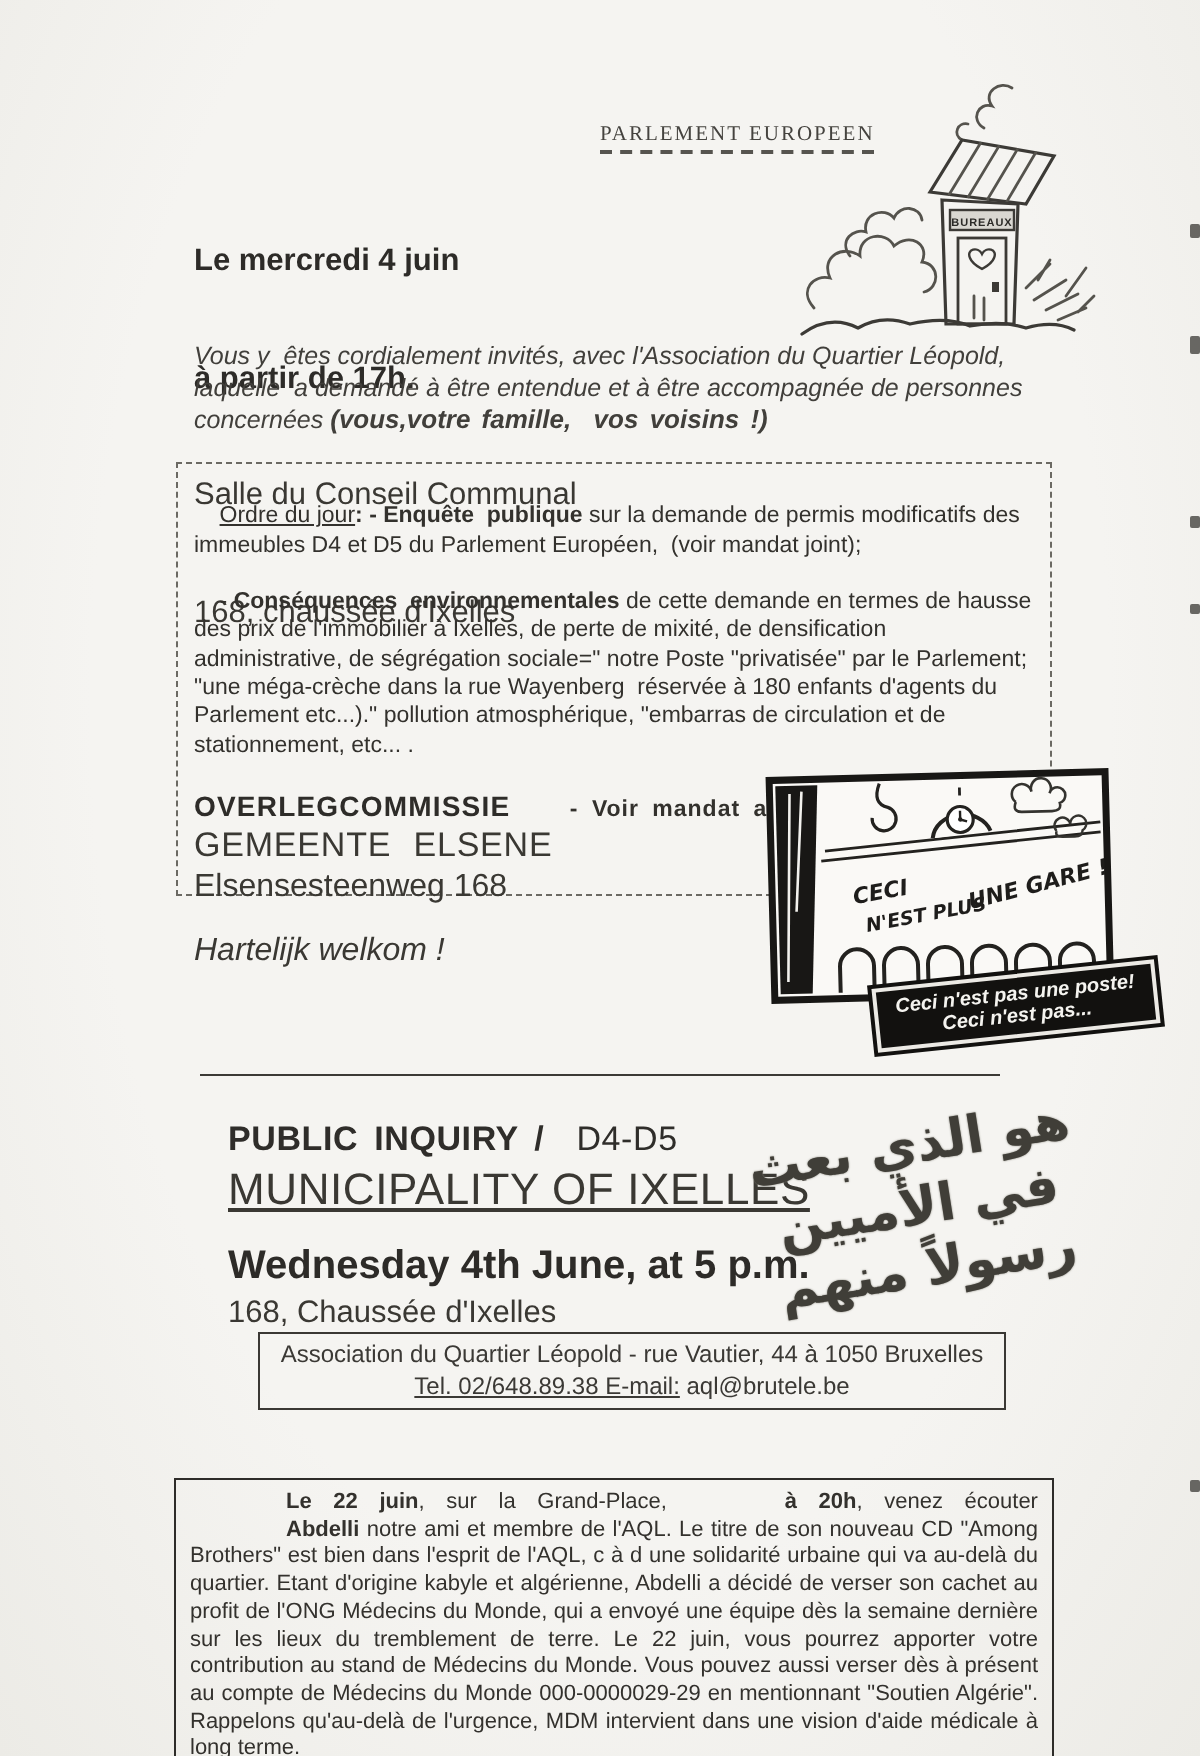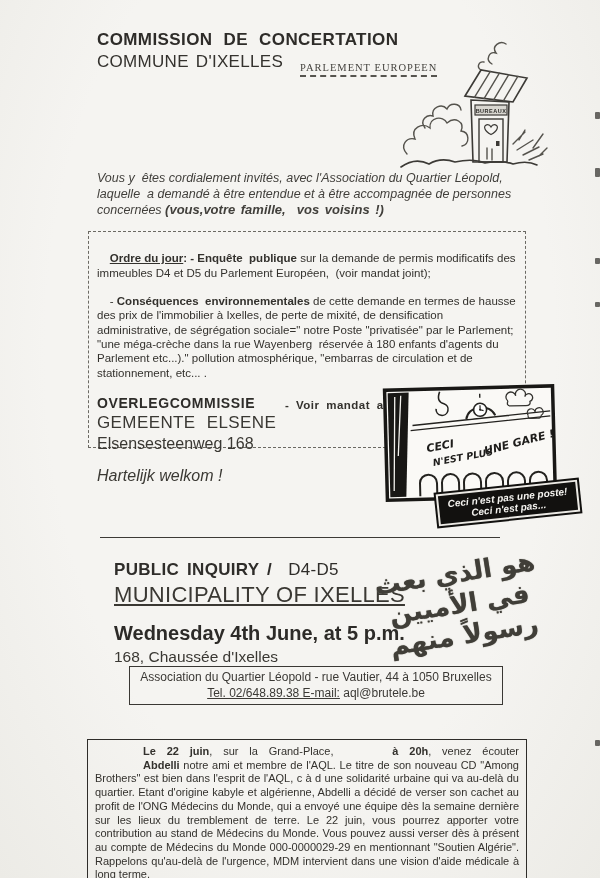--- a/index.html
+++ b/index.html
@@ -20,21 +20,21 @@
   }
   .when{font-size:15.5px;line-height:19.5px;white-space:pre;}
   .when .b{font-weight:bold;color:#2d2b28;}
   .invite{width:424px;font-style:italic;font-size:12.5px;line-height:15.5px;color:#413f3b;white-space:pre-wrap;}
   .invite .emph{font-weight:bold;font-size:13px;word-spacing:2px;}
   
   .agendaBox{
     width:420px;border:1.5px dashed #6b6963;padding:5px 8px;
     font-size:11.5px;line-height:14.3px;color:#33312d;white-space:pre-wrap;
   }
-  .agendaBox .lbl{font-weight:bold;text-decoration:underline;}
+  .agendaBox .lbl{font-weight:normal;text-decoration:underline;}
   .agendaBox .b{font-weight:bold;}
   .agendaFooter{font-weight:bold;margin:4px 0 1px 102px;letter-spacing:.5px;word-spacing:3px;text-align:center;}
   
   .nlTitle1{font-size:14px;font-weight:bold;letter-spacing:.6px;color:#2e2c29;}
   .nlTitle2{font-size:17px;letter-spacing:.4px;word-spacing:6px;margin-top:2px;white-space:pre;}
   .nlDate{font-size:16px;font-weight:bold;margin-top:15px;color:#2d2b28;}
   .nlVenue{font-size:16px;margin-top:2px;}
   .nlWelcome{font-style:italic;font-size:16px;margin-top:14px;}
   
   .station{transform:rotate(-1.5deg);}
@@ -73,27 +73,29 @@
   
   .edge-mark{position:absolute;right:0;width:5px;background:#3a3834;opacity:.75;border-radius:1px;}
   .sketch{stroke:#55534d;fill:none;stroke-width:1.4;stroke-linecap:round;}
   .sketch-d{stroke:#3c3a36;fill:none;stroke-width:1.6;stroke-linecap:round;}
 </style>
 </head>
 <body>
 
 <div class="page">
 
-  <div class="abs" style="left:97px;top:30px;">
-    <div class="title1">COMMISSION DE CONCERTATION</div>
-    <div class="title2">COMMUNE D'IXELLES</div>
-  </div>
 
   <div class="abs parlement" style="left:300px;top:62px;">PARLEMENT EUROPEEN</div>
 
+  <div class="abs when" style="left:97px;top:82px;">
+    <div class="b">Le mercredi 4 juin</div>
+    <div class="b">à partir de 17h.</div>
+    <div>Salle du Conseil Communal</div>
+    <div>168, chaussée d'Ixelles</div>
+  </div>
 
   <svg class="abs" style="left:397px;top:36px;" width="152" height="136" viewBox="0 0 152 136">
 
     <path class="sketch" d="M95,28 c-7,-4 -3,-13 4,-11 c-5,-7 4,-13 10,-9"></path>
     <path class="sketch" d="M84,34 c-5,-3 -2,-9 3,-8"></path>
 
     <path class="sketch" d="M10,118 c-8,-9 0,-17 8,-15 c-5,-11 7,-17 15,-11 c-1,-11 13,-13 17,-5 c8,-7 18,-1 14,8 c9,1 9,13 1,15"></path>
     <path class="sketch" d="M28,92 c-6,-8 2,-14 8,-12 c-2,-9 9,-13 14,-7 c3,-7 13,-6 14,1"></path>
 
     <path class="sketch-d" d="M68,60 L84,34 L130,42 L116,66 Z"></path>

